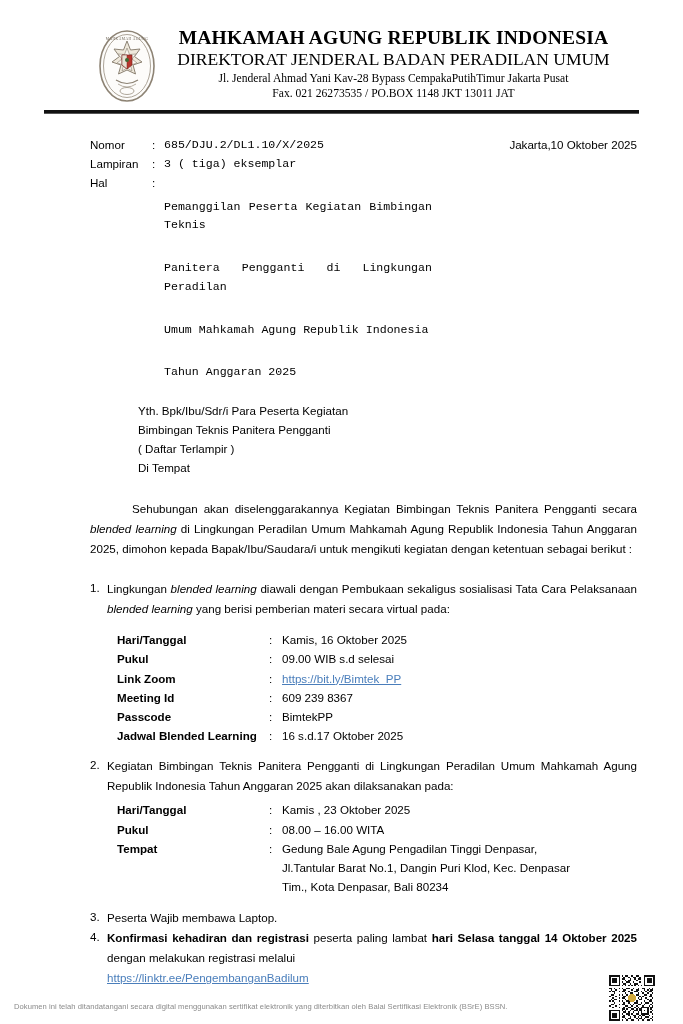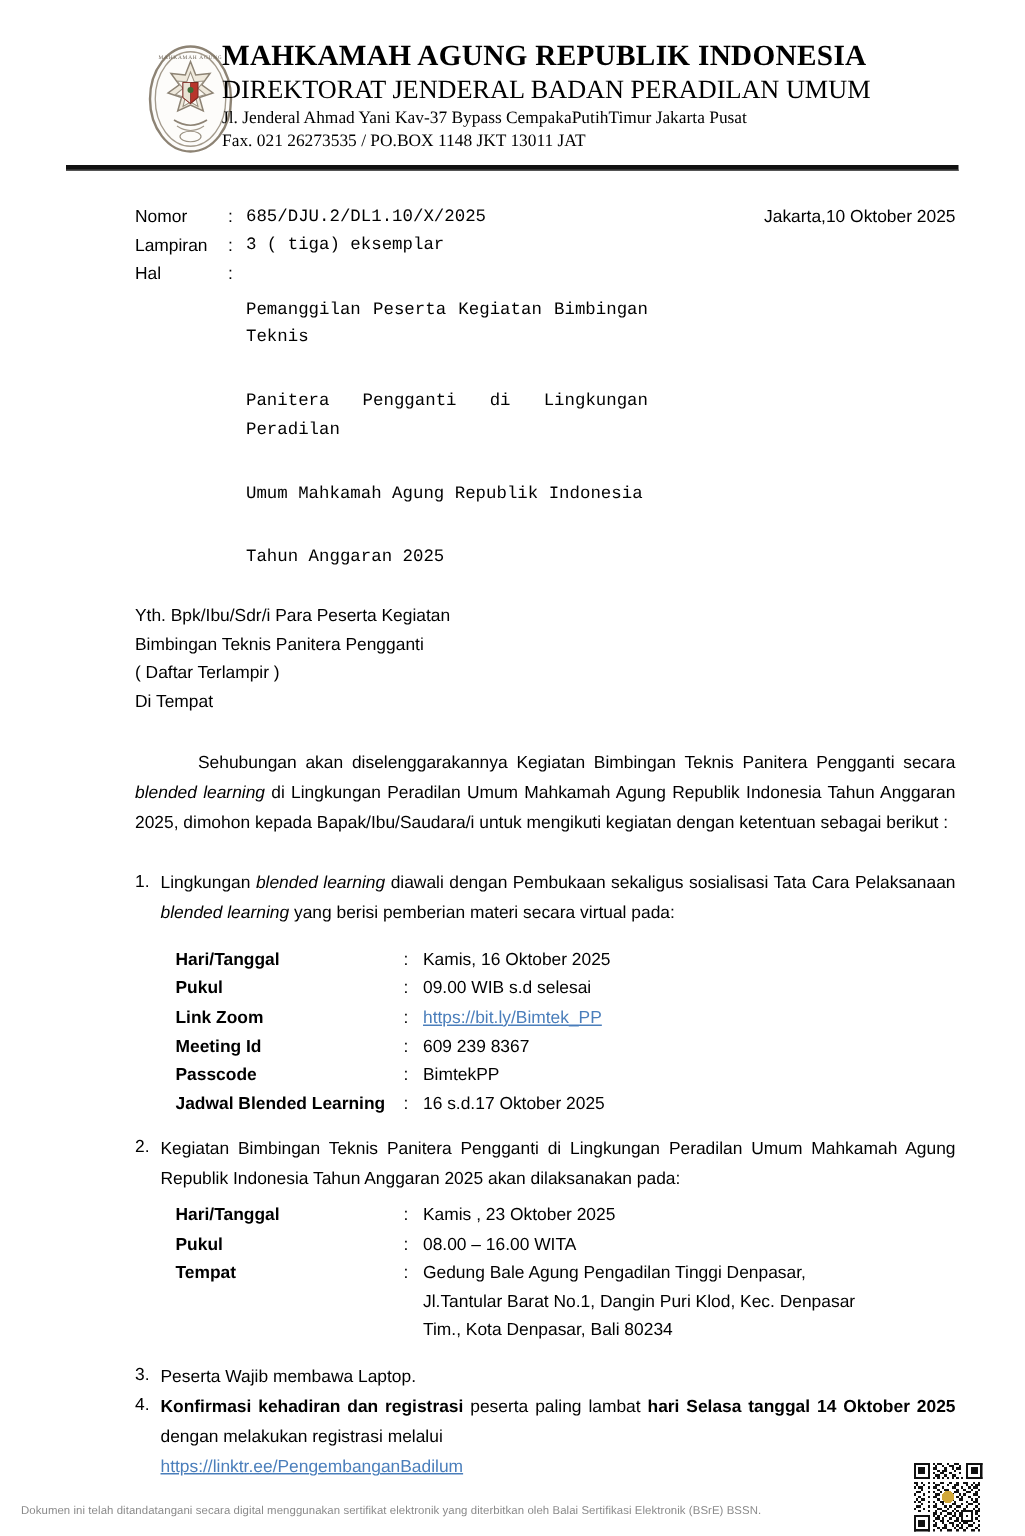--- a/index.html
+++ b/index.html
@@ -32,20 +32,21 @@
   }
   .emblem {
     width: 62px;
     height: 76px;
     flex: 0 0 62px;
     margin-top: 2px;
     margin-left: 52px;
   }
   .header-text {
     flex: 1 1 auto;
+    text-align: center;
     font-family: "Liberation Serif", serif;
     margin-left: -10px;
   }
   .org-name {
     font-size: 19.5px;
     font-weight: bold;
     letter-spacing: 0.2px;
     line-height: 1.18;
     white-space: nowrap;
   }
@@ -102,21 +103,21 @@
     position: absolute;
     right: 0;
     top: 0;
     white-space: nowrap;
   }
 
   
   .addressee {
     margin-top: 20px;
   }
-  .addressee div { line-height: 1.62; }
+  .addressee div { line-height: 1.62; margin-left: 48px; }
 
   
   .intro {
     margin-top: 22px;
     text-align: justify;
     text-indent: 42px;
     line-height: 1.72;
   }
 
   
@@ -209,21 +210,21 @@
         <circle cx="31" cy="32" r="2" fill="#3f6b35"></circle>
         <path d="M20 52 q11 7 22 0" fill="none" stroke="#8d8374" stroke-width="1.1"></path>
         <path d="M22 56 q9 6 18 0" fill="none" stroke="#a39a8c" stroke-width="0.8"></path>
         <ellipse cx="31" cy="63" rx="7" ry="3.5" fill="none" stroke="#9a9182" stroke-width="0.8"></ellipse>
         <text x="31" y="11.5" font-size="3.6" font-family="Liberation Serif, serif" fill="#6d6457" text-anchor="middle" letter-spacing="0.5">MAHKAMAH AGUNG</text>
       </svg>
     </div>
     <div class="header-text">
       <div class="org-name">MAHKAMAH AGUNG REPUBLIK INDONESIA</div>
       <div class="org-unit">DIREKTORAT JENDERAL BADAN PERADILAN UMUM</div>
-      <div class="org-addr">Jl. Jenderal Ahmad Yani Kav-37  Bypass CempakaPutihTimur Jakarta Pusat</div>
+      <div class="org-addr">Jl. Jenderal Ahmad Yani Kav-28  Bypass CempakaPutihTimur Jakarta Pusat</div>
       <div class="org-fax">Fax. 021 26273535 / PO.BOX 1148 JKT 13011 JAT</div>
     </div>
   </div>
   <div class="rule"></div>
 
   <div class="body-wrap">
 
     <div class="ref-block">
       <div class="place-date">Jakarta,10 Oktober 2025</div>
 

